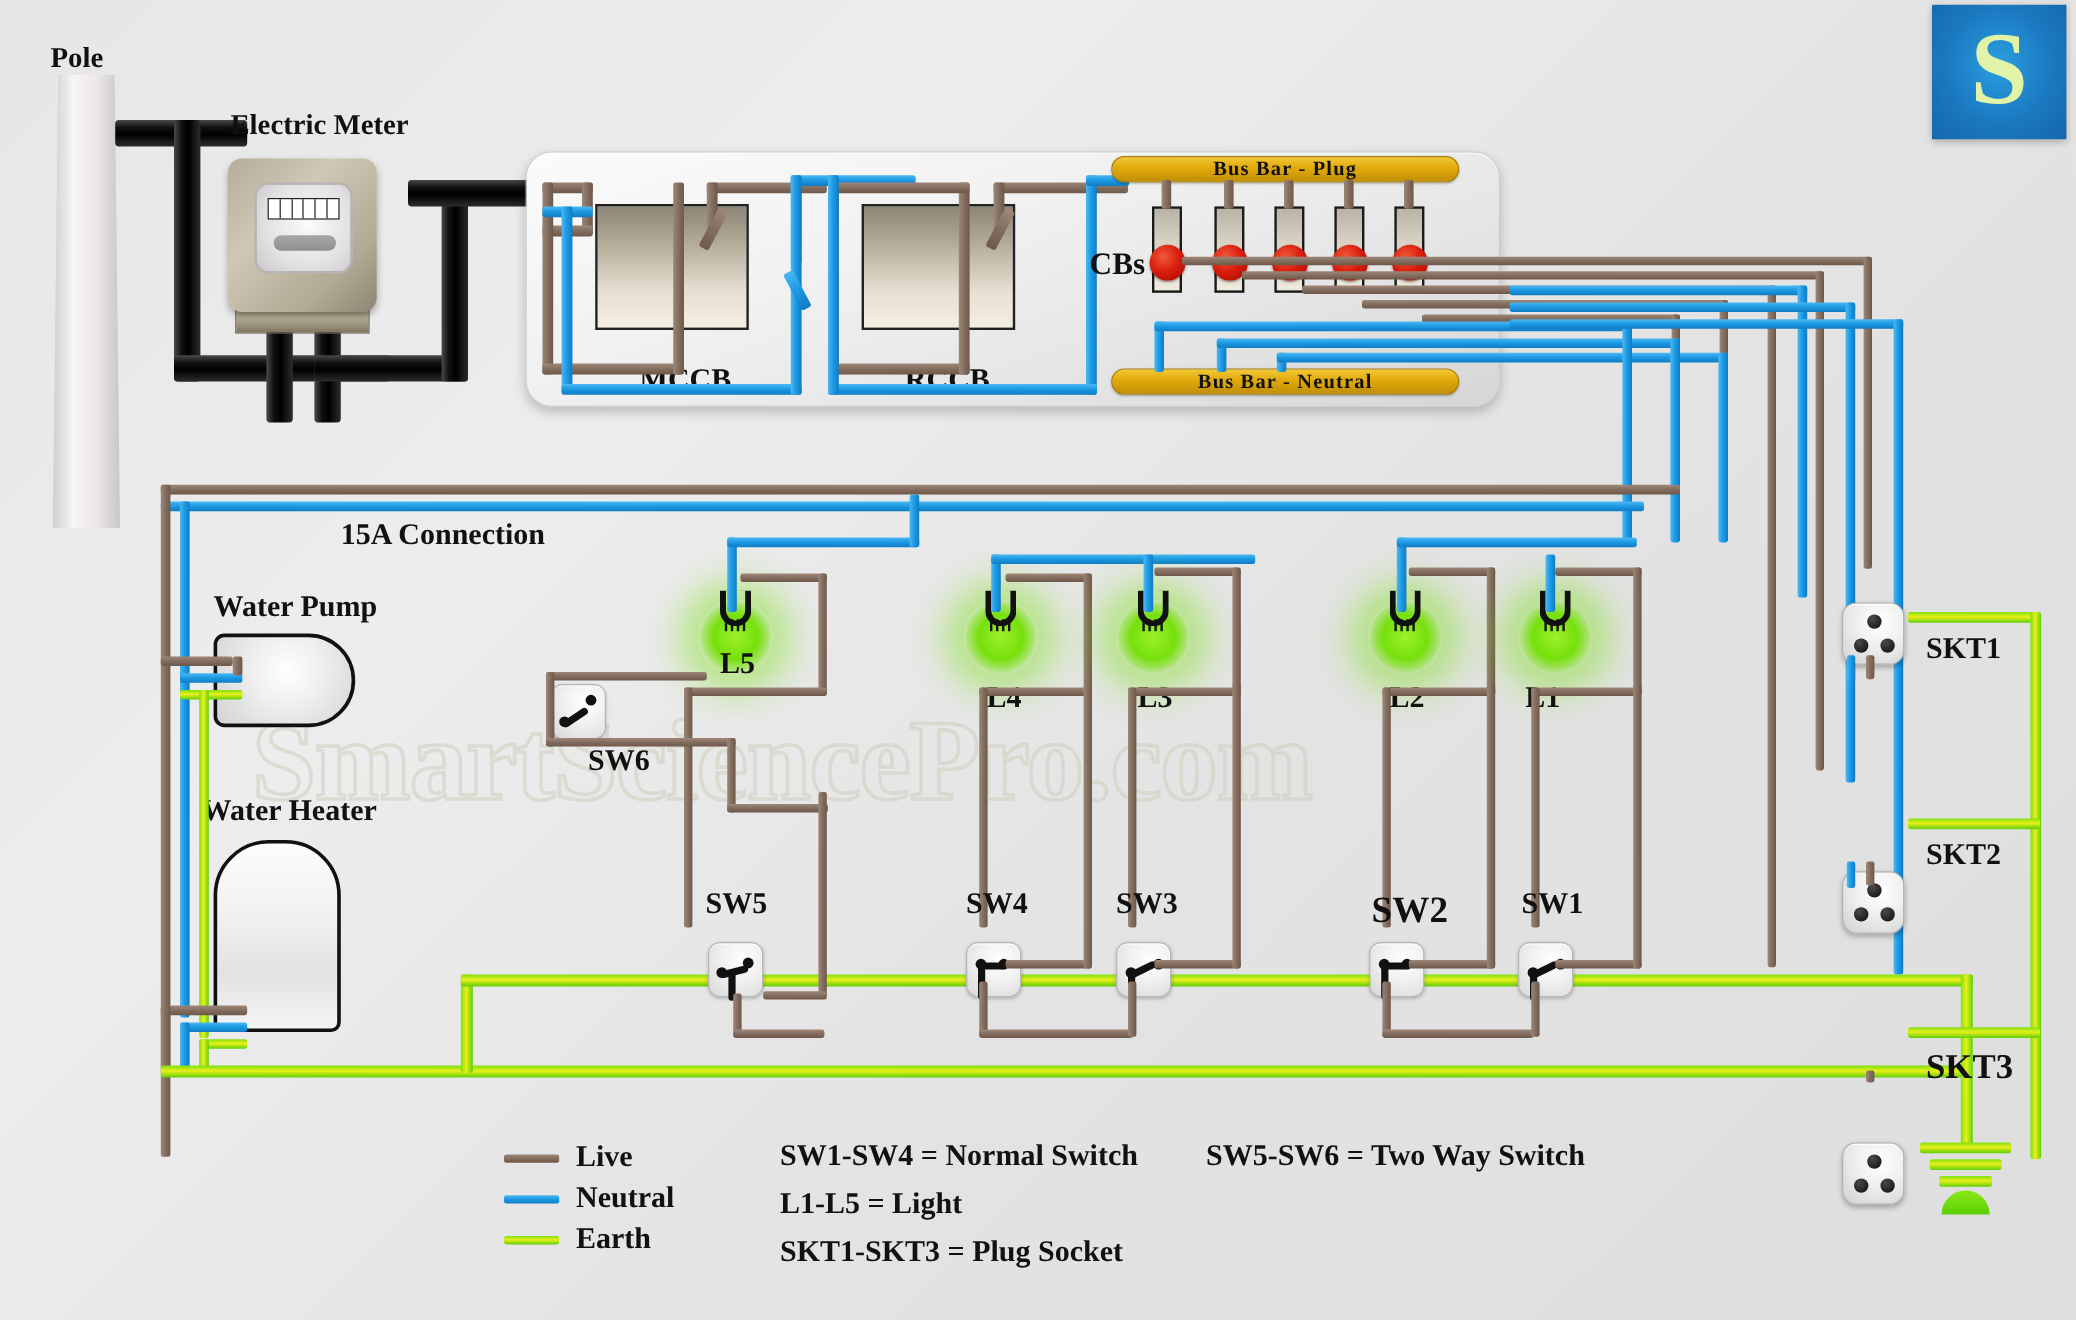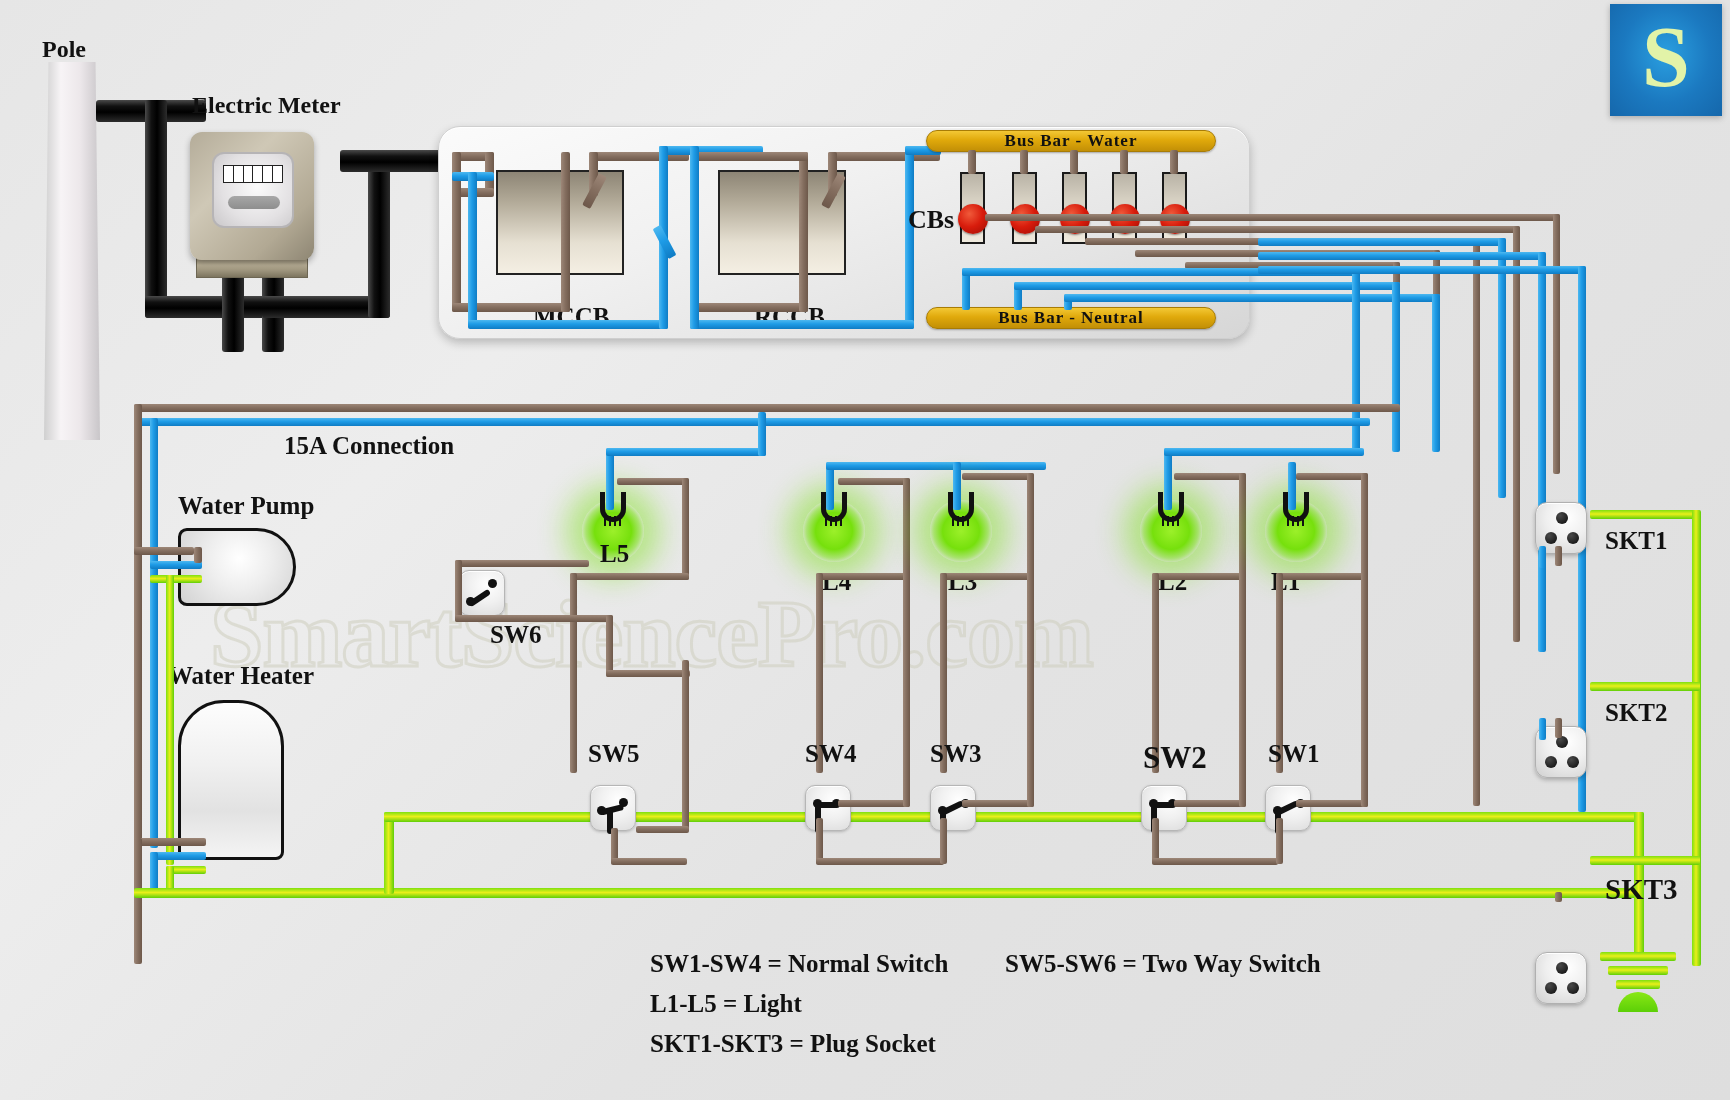--- a/index.html
+++ b/index.html
@@ -292,21 +292,21 @@
   <div class="w live" style="left:690px;top:152px;width:118px;height:9px;"></div>
   <div class="w live" style="left:828px;top:152px;width:112px;height:9px;"></div>
   <div class="w live v" style="left:828px;top:152px;width:9px;height:44px;"></div>
   <div class="w live" style="left:829px;top:173px;width:9px;height:36px;transform:rotate(28deg);"></div>
   <div class="w neutral v" style="left:905px;top:146px;width:9px;height:183px;"></div>
   <div class="w neutral" style="left:905px;top:146px;width:36px;height:9px;"></div>
   <div class="w neutral" style="left:690px;top:320px;width:224px;height:9px;"></div>
   <div class="w neutral v" style="left:690px;top:146px;width:9px;height:183px;"></div>
 
   <div class="abs lbl" style="left:908px;top:205px;font-size:26px">CBs</div>
-  <div class="abs busbar" style="left:926px;top:130px;width:290px;">Bus Bar - Water</div>
+  <div class="abs busbar" style="left:926px;top:130px;width:290px;">Bus Bar - Plug</div>
   <div class="abs busbar" style="left:926px;top:307px;width:290px;">Bus Bar - Neutral</div>
 
   <div class="abs cb" style="left:960px;top:172px;"></div>
   <div class="abs cb" style="left:1012px;top:172px;"></div>
   <div class="abs cb" style="left:1062px;top:172px;"></div>
   <div class="abs cb" style="left:1112px;top:172px;"></div>
   <div class="abs cb" style="left:1162px;top:172px;"></div>
 
   <div class="abs cb-dot" style="left:958px;top:204px;"></div>
   <div class="abs cb-dot" style="left:1010px;top:204px;"></div>
@@ -570,19 +570,33 @@
 
   <div class="abs skt" style="left:1535px;top:848px;">
       <i class="p1"></i>
       <i class="p2"></i>
       <i class="p3"></i>
     </div>
   <div class="abs lbl" style="left:1605px;top:873px;font-size:29px">SKT3</div>
   <div class="w earth" style="left:1590px;top:856px;width:110px;height:9px;"></div>
   <div class="w live v" style="left:1555px;top:892px;width:7px;height:10px;"></div>
 
+  <div class="abs" id="legend">
+    <div class="lg-row">
+      <div class="lg-swatch live"></div>
+      <div class="lbl lg-text">Live</div>
+    </div>
+    <div class="lg-row">
+      <div class="lg-swatch neutral"></div>
+      <div class="lbl lg-text">Neutral</div>
+    </div>
+    <div class="lg-row">
+      <div class="lg-swatch earth"></div>
+      <div class="lbl lg-text">Earth</div>
+    </div>
+  </div>
 
   <div class="abs lbl note" style="left:650px;top:950px;">SW1-SW4 = Normal Switch</div>
   <div class="abs lbl note" style="left:650px;top:990px;">L1-L5 = Light</div>
   <div class="abs lbl note" style="left:650px;top:1030px;">SKT1-SKT3 = Plug Socket</div>
   <div class="abs lbl note" style="left:1005px;top:950px;">SW5-SW6 = Two Way Switch</div>
 
 </div>
 
 </body></html>

